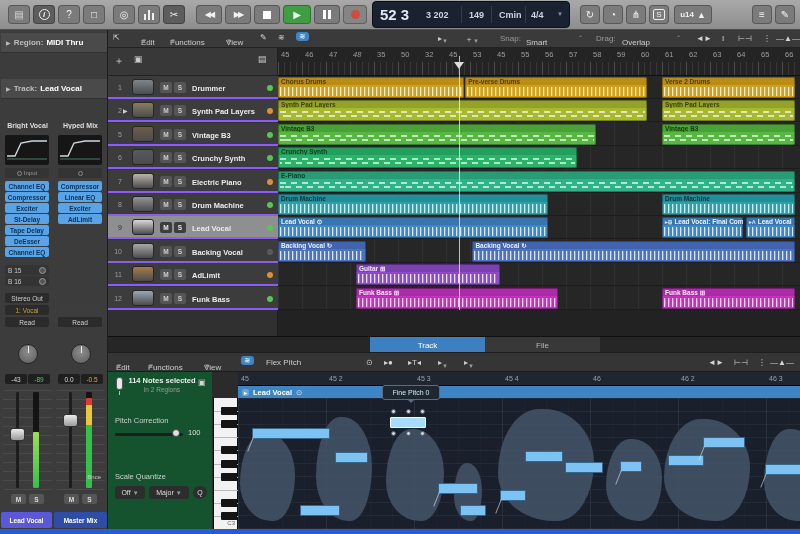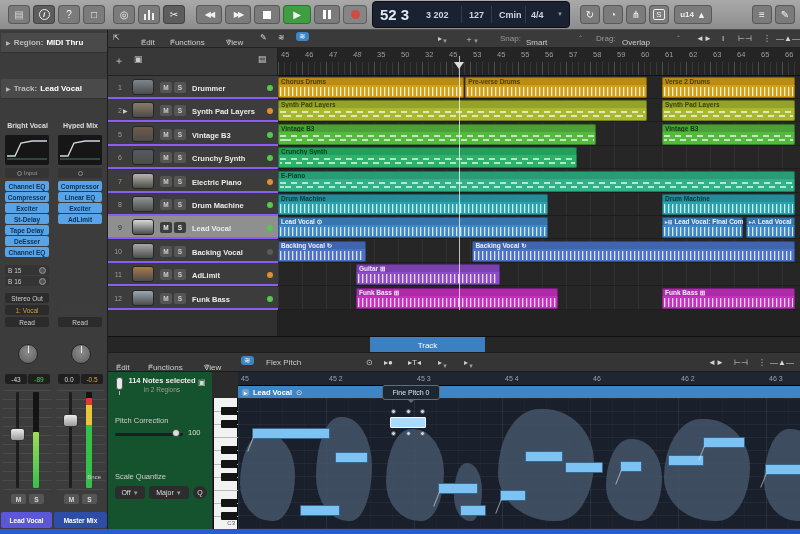--- a/index.html
+++ b/index.html
@@ -193,21 +193,21 @@
         <span class="pause-ic"></span>
       </div>
     <div class="tbtn" style="left:343px;width:24px;background:#858585">
         <span class="rec-dot"></span>
       </div>
 
     <div class="lcd" style="left:372px;width:198px">
       <span class="big" style="left:7px">52 3</span>
       <span class="mid" style="left:53px">3 202</span>
       <div class="vline" style="left:88px"></div>
-      <span class="mid" style="left:96px">127</span>
+      <span class="mid" style="left:96px">149</span>
       <div class="vline" style="left:118px"></div>
       <span class="mid" style="left:126px">Cmin</span>
       <div class="vline" style="left:152px"></div>
       <span class="mid" style="left:158px">4/4</span>
       <span style="left:184px;top:9px;font-size:6px;color:#8a93a5">▼</span>
     </div>
 
     <div class="tbtn" style="left:580px;width:20px">
         <span>↻</span>
       </div>
@@ -589,20 +589,21 @@
         </div>
       </div>
     </div>
   <div class="gapL"></div>
   <div class="gapR"></div>
   <div class="pheadtri"></div>
   <div class="phead"></div>
 
   <div class="etabs">
     <div class="etab on" style="left:262px">Track</div>
+    <div class="etab off" style="left:377px">File</div>
   </div>
 
   <div class="etb">
     <span style="left:8px">
         <span>Edit</span> 
         <span class="chev">▼</span>
       </span>
     <span style="left:40px">
         <span>Functions</span> 
         <span class="chev">▼</span>

